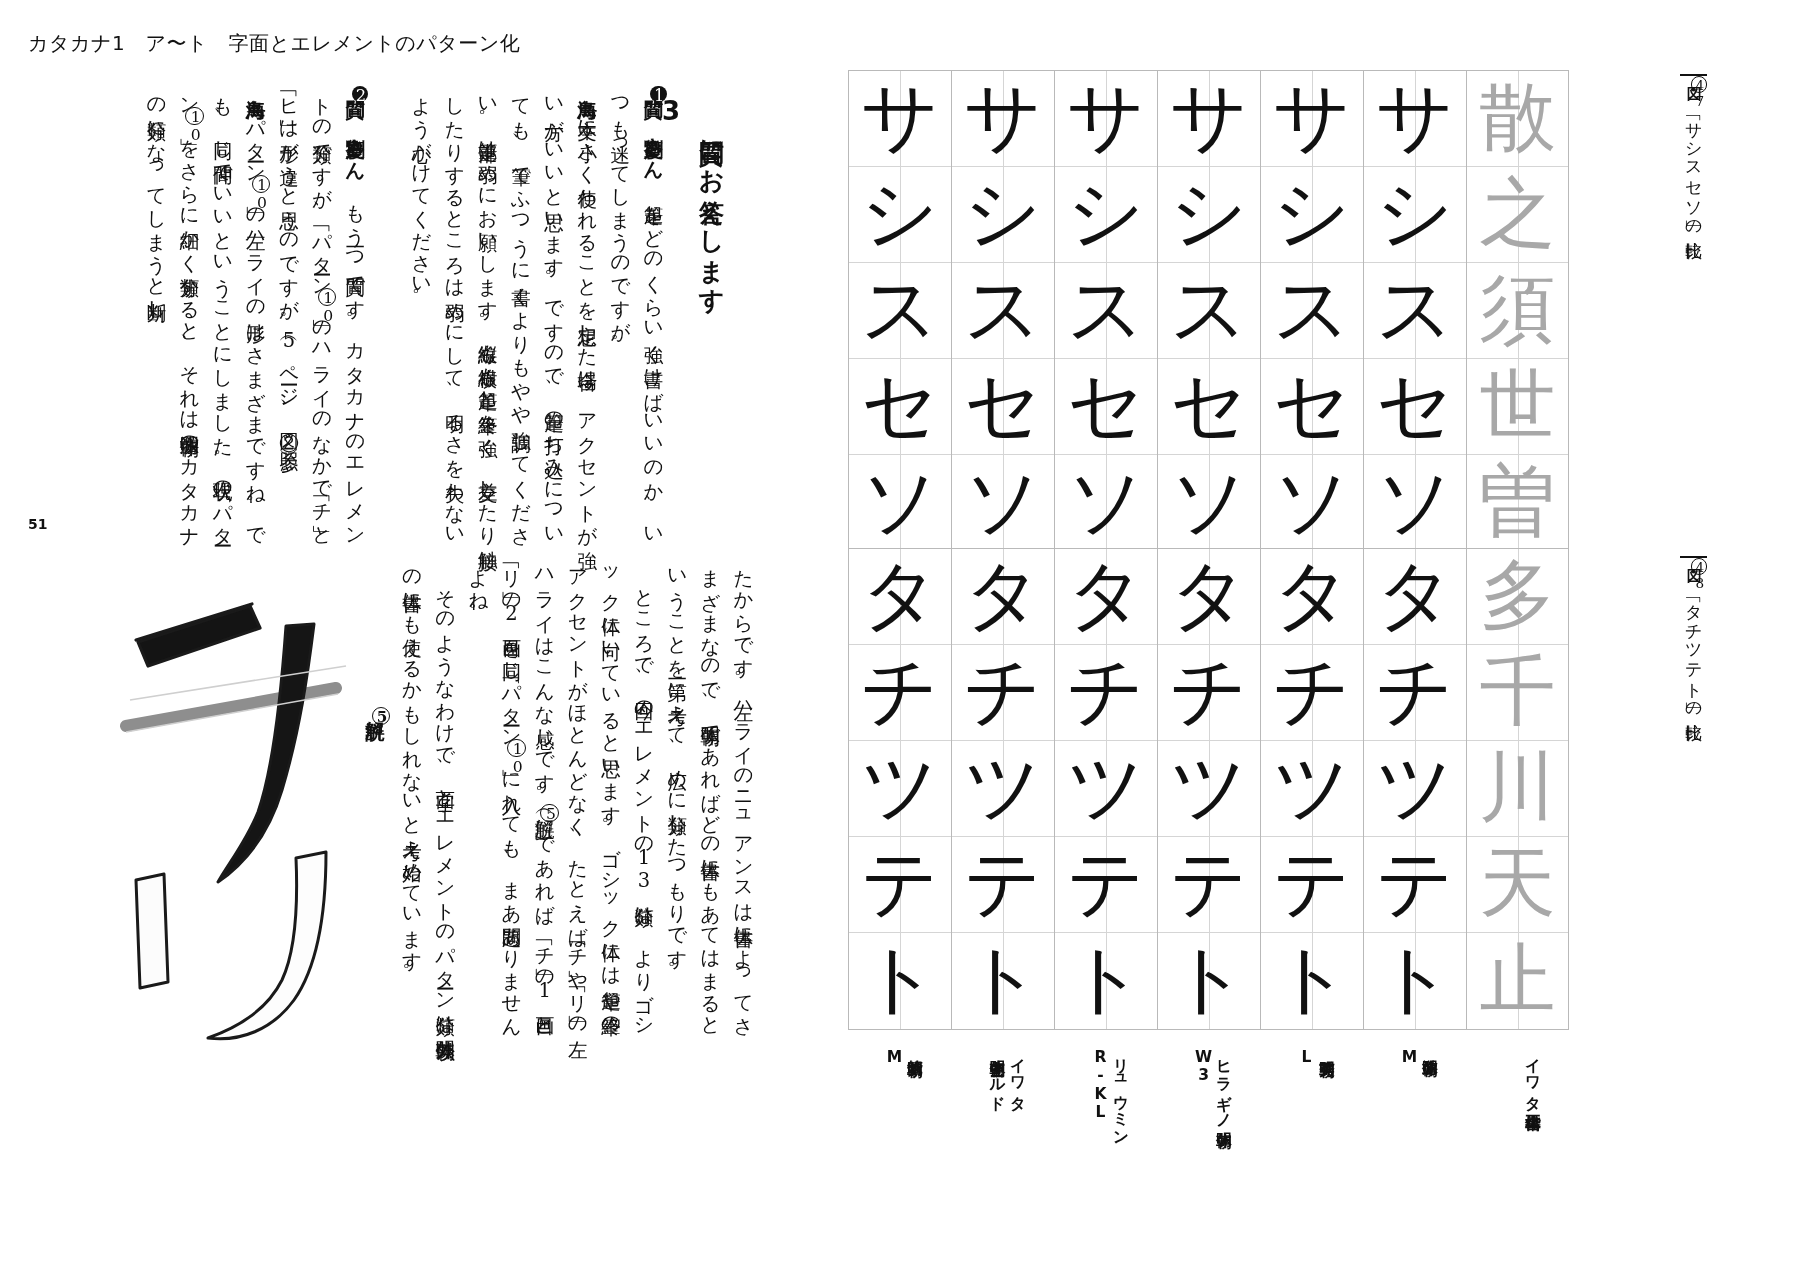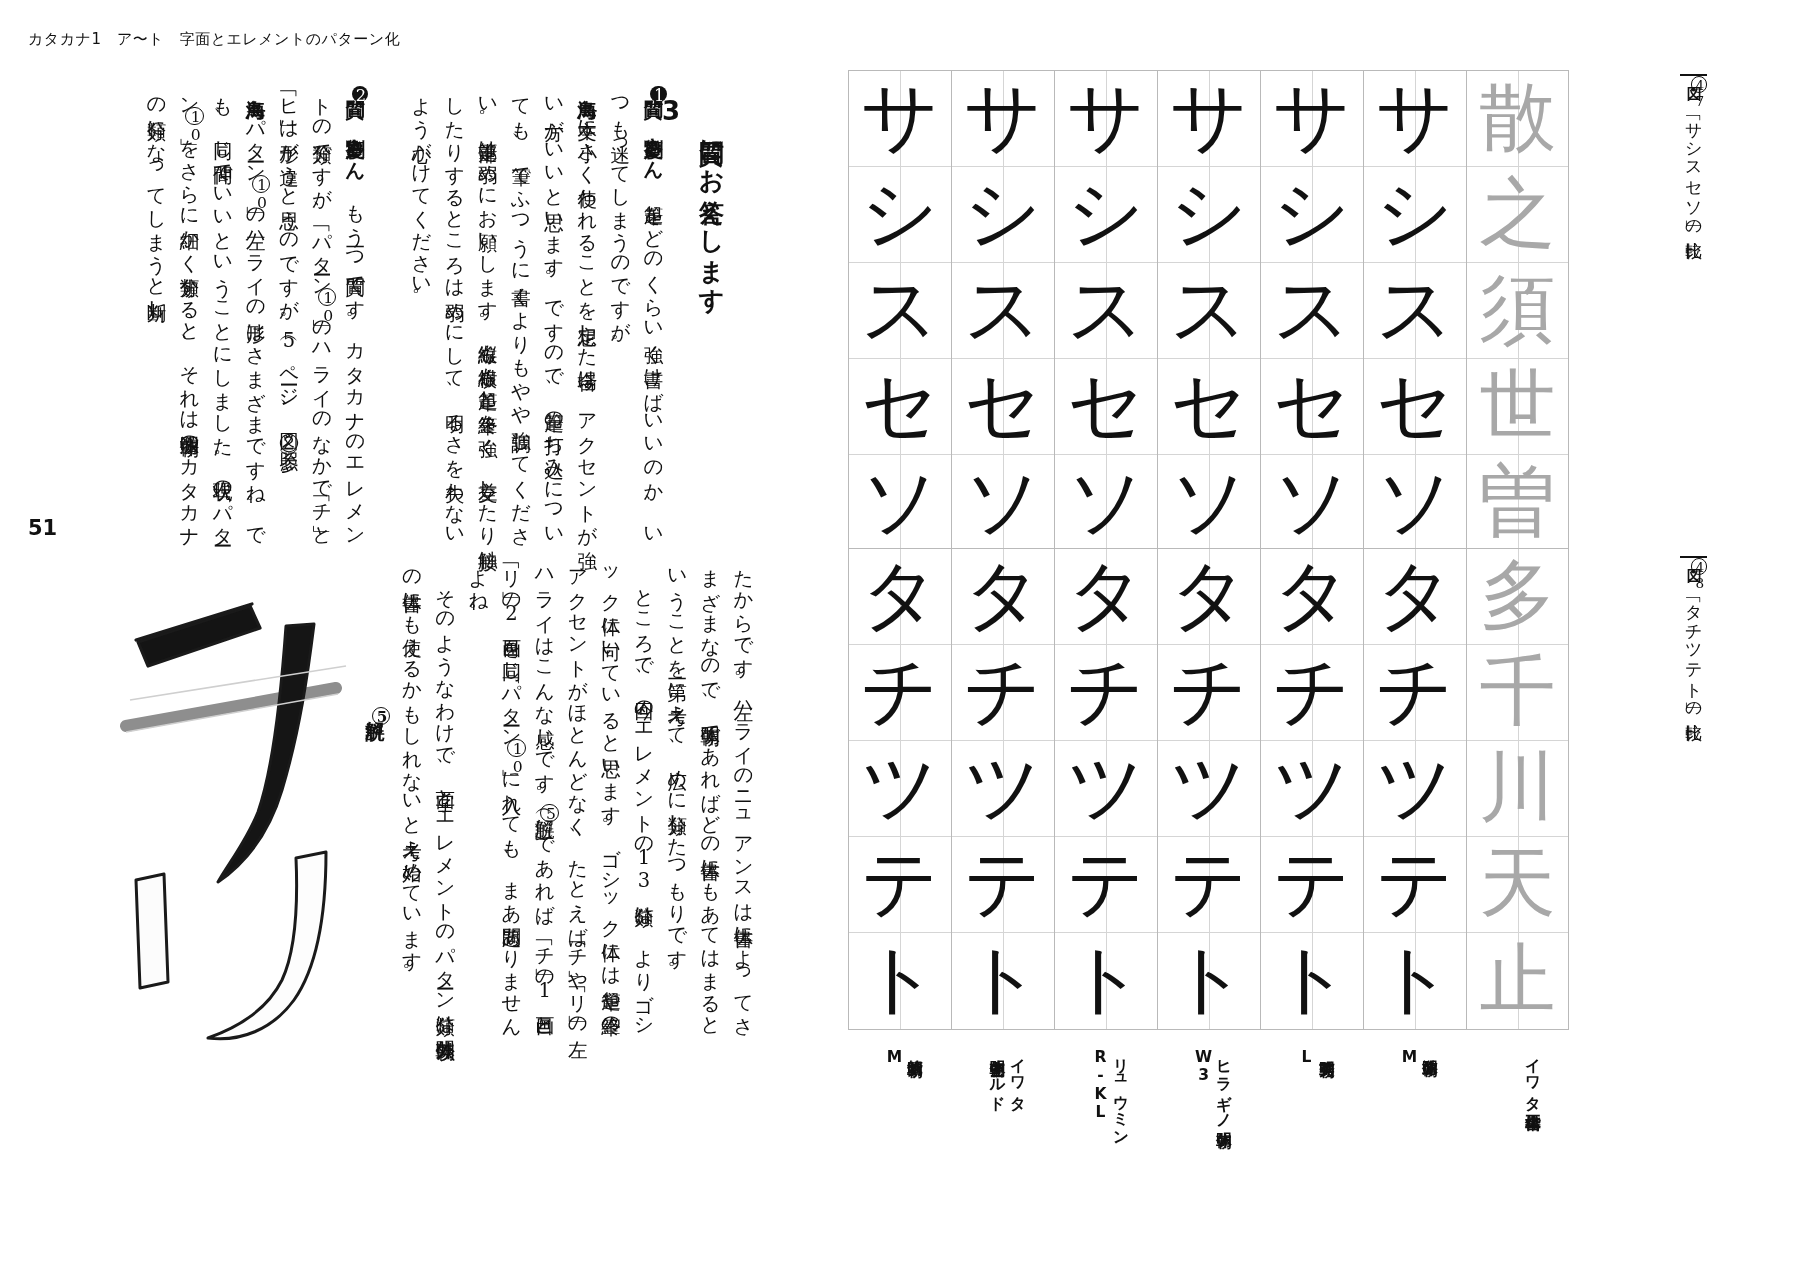--- a/index.html
+++ b/index.html
@@ -8,26 +8,26 @@
     font-family:"DejaVu Sans","Liberation Sans",sans-serif;
     color:#111;
     position:relative;
     overflow:hidden;
   }
   .spread{position:absolute;inset:0;background:#fff;}
 
   
   .running-head{
     position:absolute;left:28px;top:30px;
-    font-size:15px;letter-spacing:.5px;color:#111;
+    font-size:20px;letter-spacing:.5px;color:#111;
     white-space:nowrap;
   }
 
   
-  .folio{position:absolute;font-weight:bold;font-size:21px;color:#111;}
+  .folio{position:absolute;font-weight:bold;font-size:14px;color:#111;}
   .folio-left{left:28px;top:516px;}
 
   
   .page-left{position:absolute;left:0;top:0;width:820px;height:1277px;}
 
   .section-number{
     position:absolute;right:140px;top:96px;
     font-weight:bold;font-size:26px;color:#111;
   }
 

